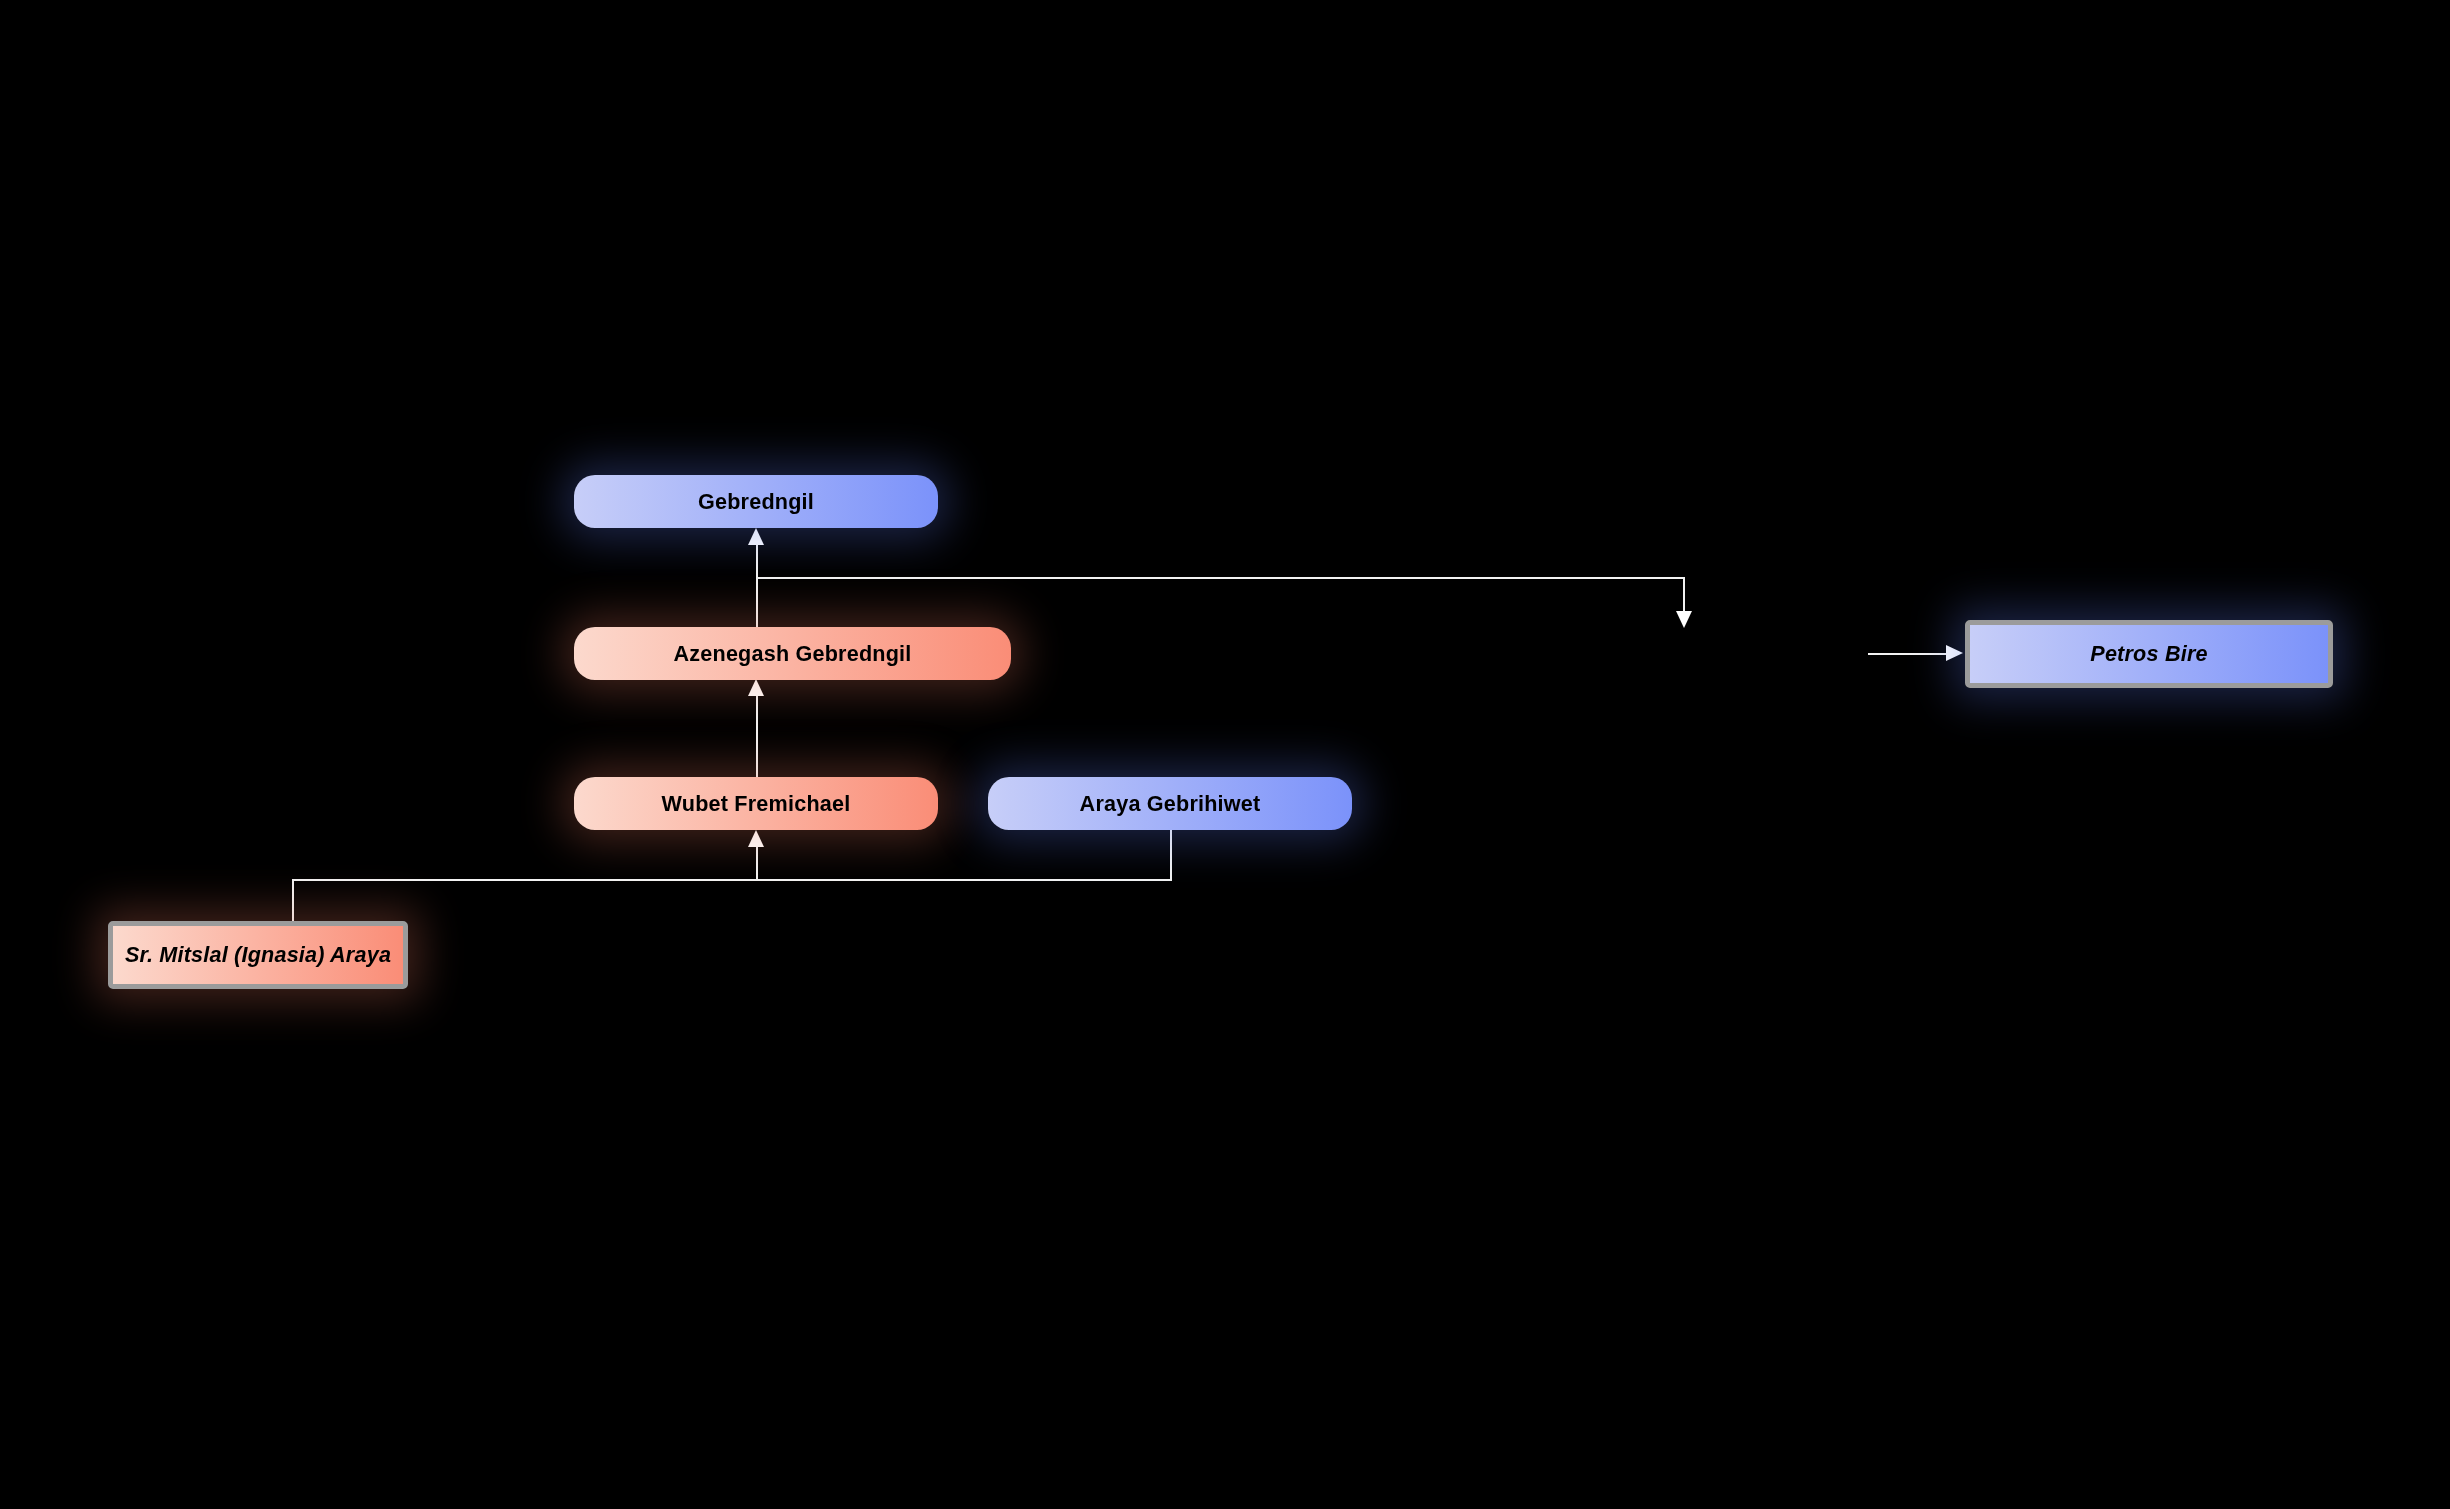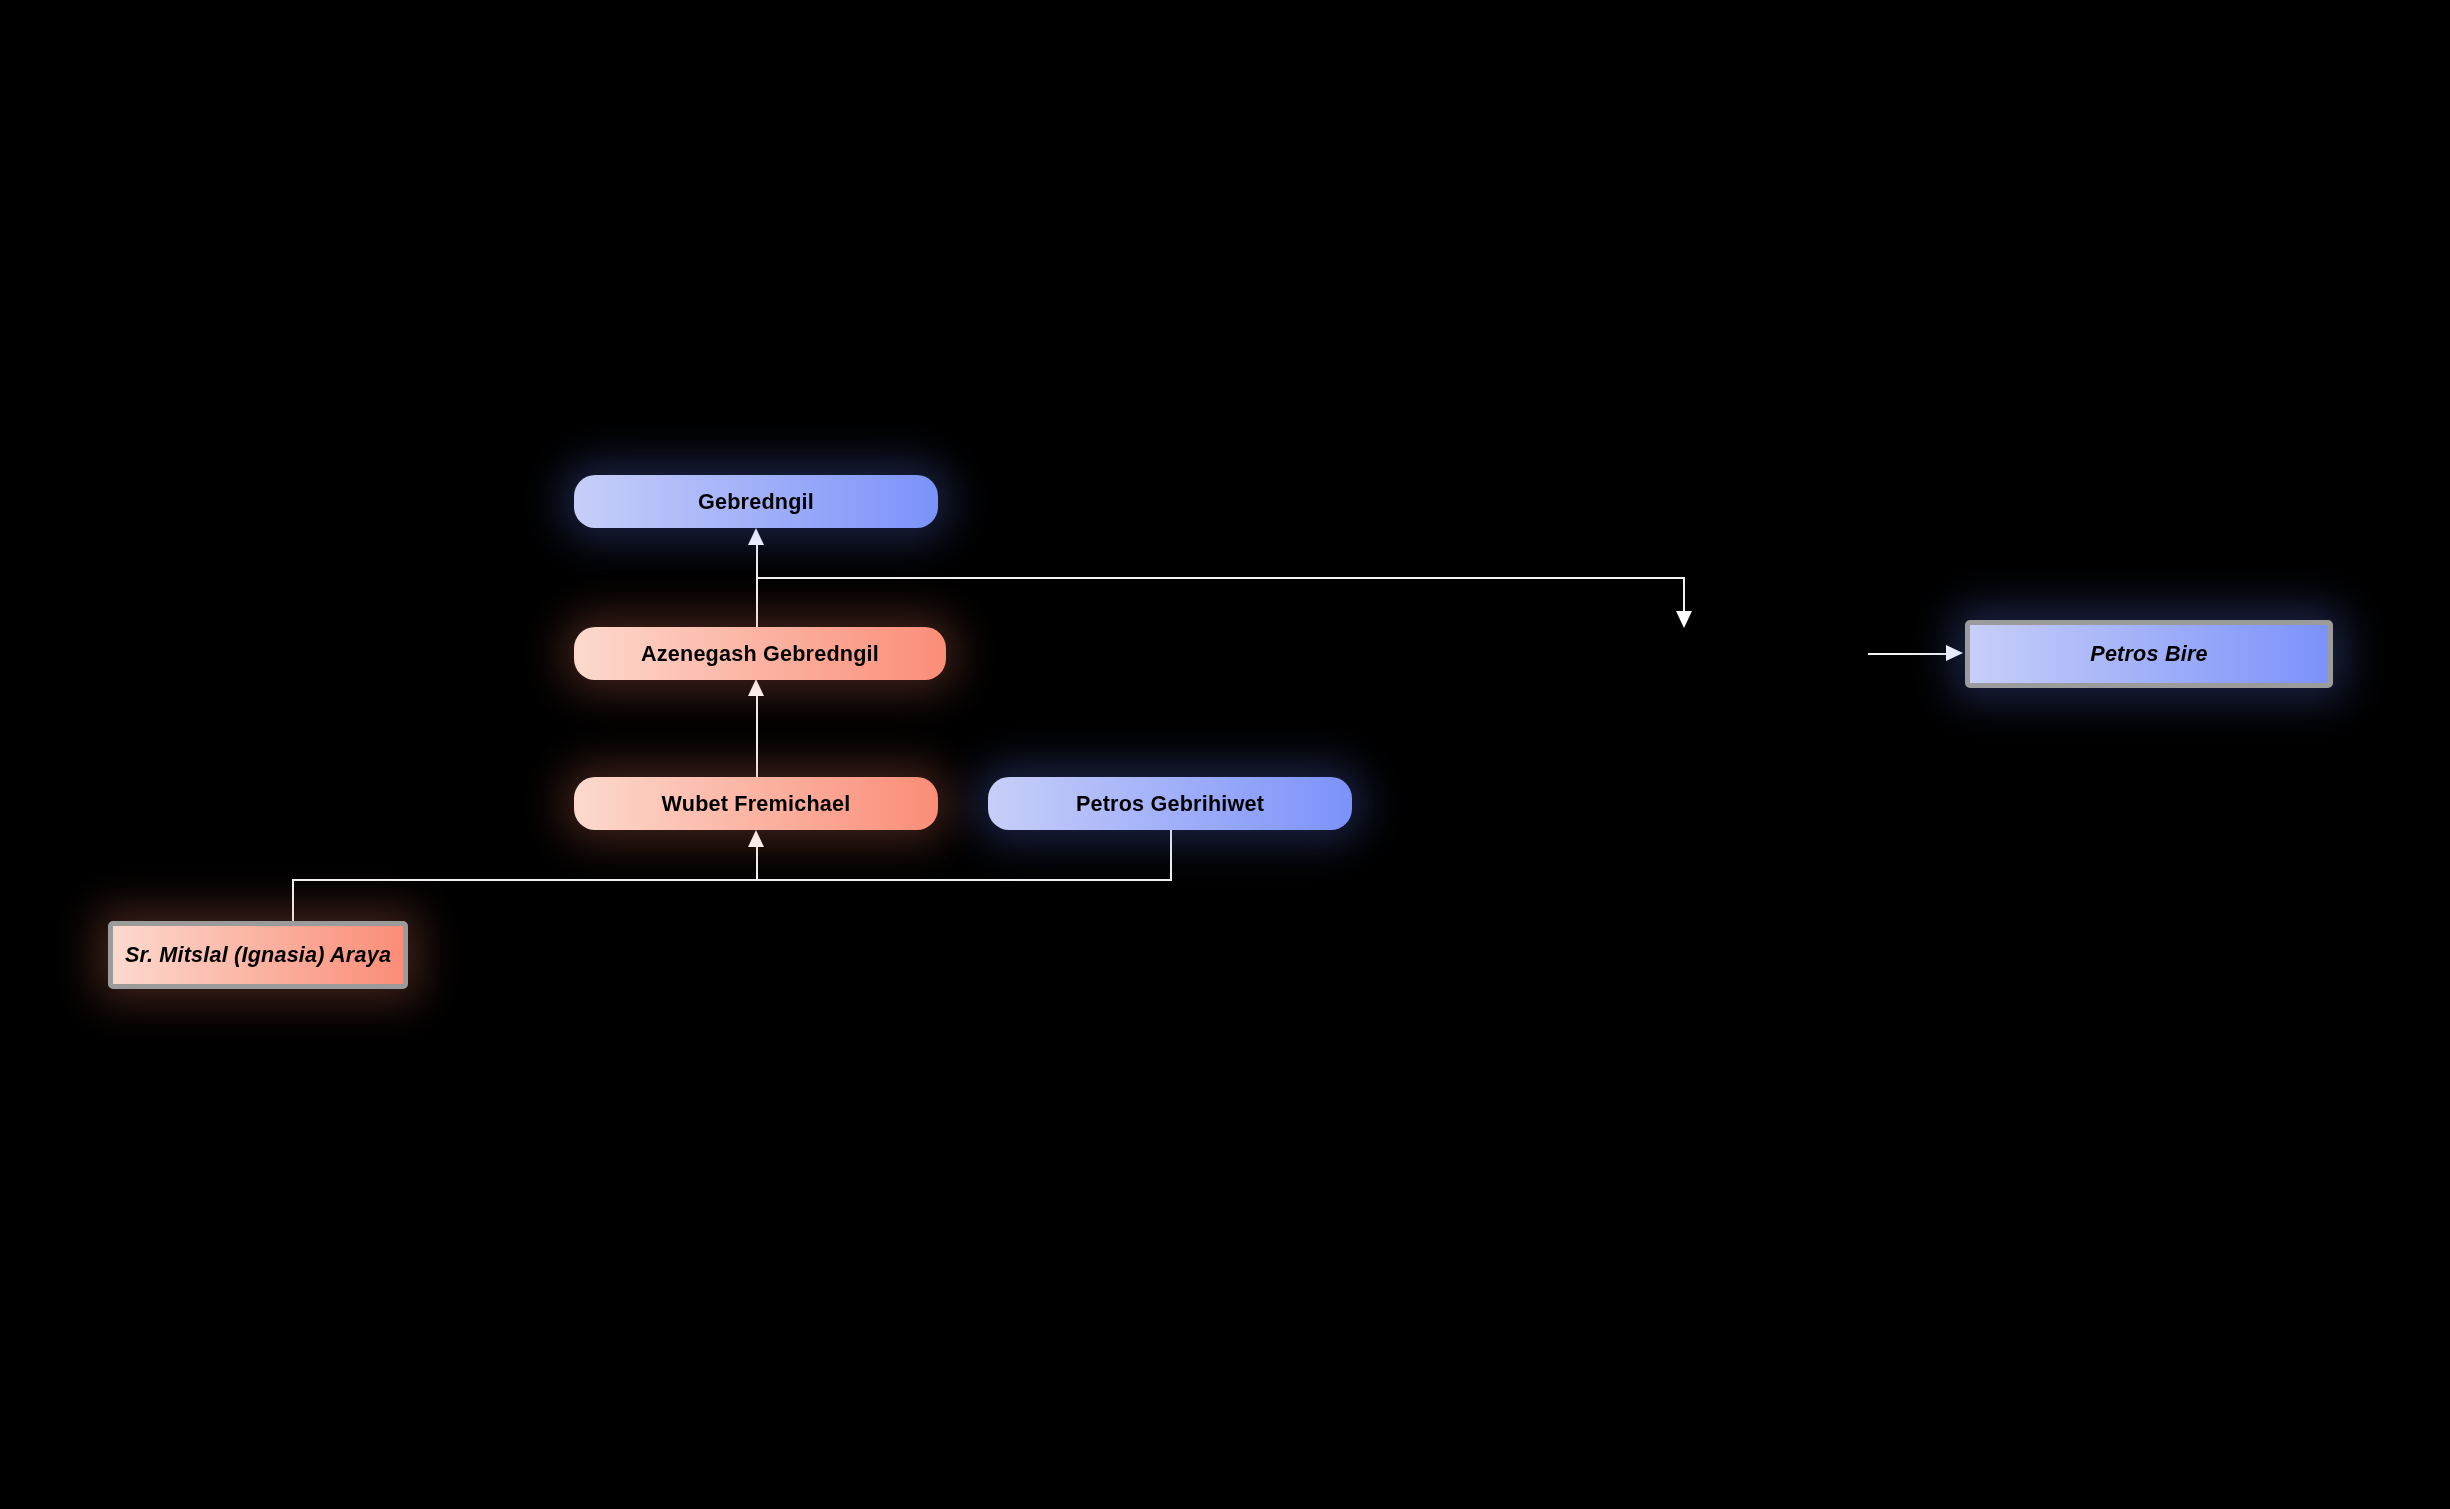--- a/index.html
+++ b/index.html
@@ -98,35 +98,35 @@
 
   <div class="edge v" style="left:756px; top:846px; height:34px;"></div>
   <div class="arrow up" style="left:748px; top:830px;"></div>
 
   <div class="edge v" style="left:1170px; top:830px; height:50px;"></div>
 
   <div class="node blue" style="left:574px; top:475px; width:364px; height:53px;">
     <span class="node-label">Gebredngil</span>
   </div>
 
-  <div class="node salmon" style="left:574px; top:627px; width:372px; height:53px;">
+  <div class="node salmon" style="left:574px; top:627px; width:437px; height:53px;">
     <span class="node-label">Azenegash Gebredngil</span>
   </div>
 
 
   <div class="node blue selected" style="left:1965px; top:620px; width:368px; height:68px;">
     <span class="node-label">Petros Bire</span>
   </div>
 
   <div class="node salmon" style="left:574px; top:777px; width:364px; height:53px;">
     <span class="node-label">Wubet Fremichael</span>
   </div>
 
   <div class="node blue" style="left:988px; top:777px; width:364px; height:53px;">
-    <span class="node-label">Petros Gebrihiwet</span>
+    <span class="node-label">Araya Gebrihiwet</span>
   </div>
 
   <div class="node salmon selected" style="left:108px; top:921px; width:300px; height:68px;">
     <span class="node-label">Sr. Mitslal (Ignasia) Araya</span>
   </div>
 
 </div>
 
 
 </body></html>

